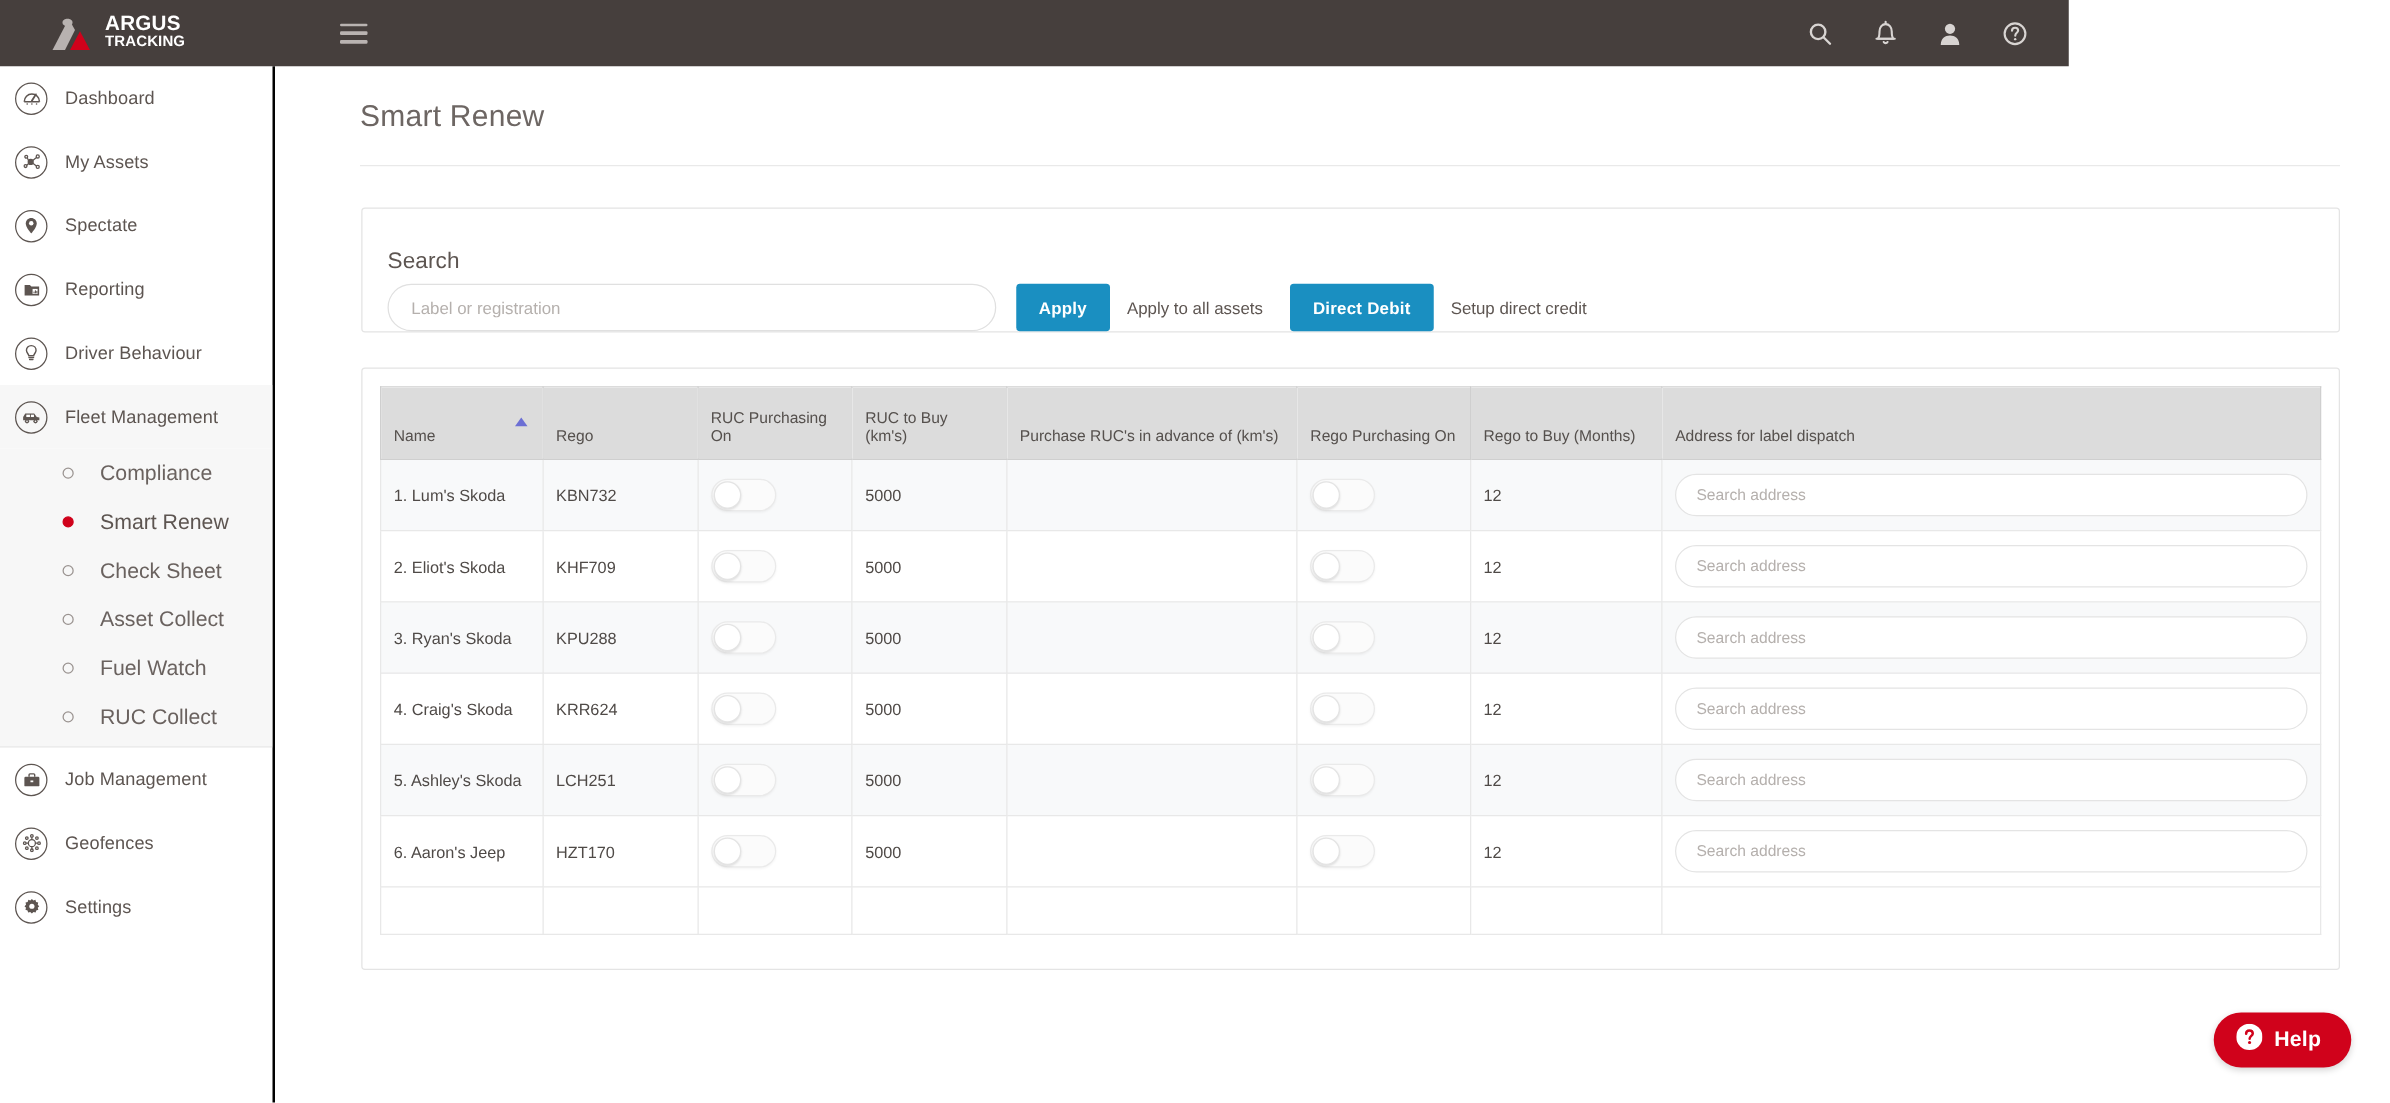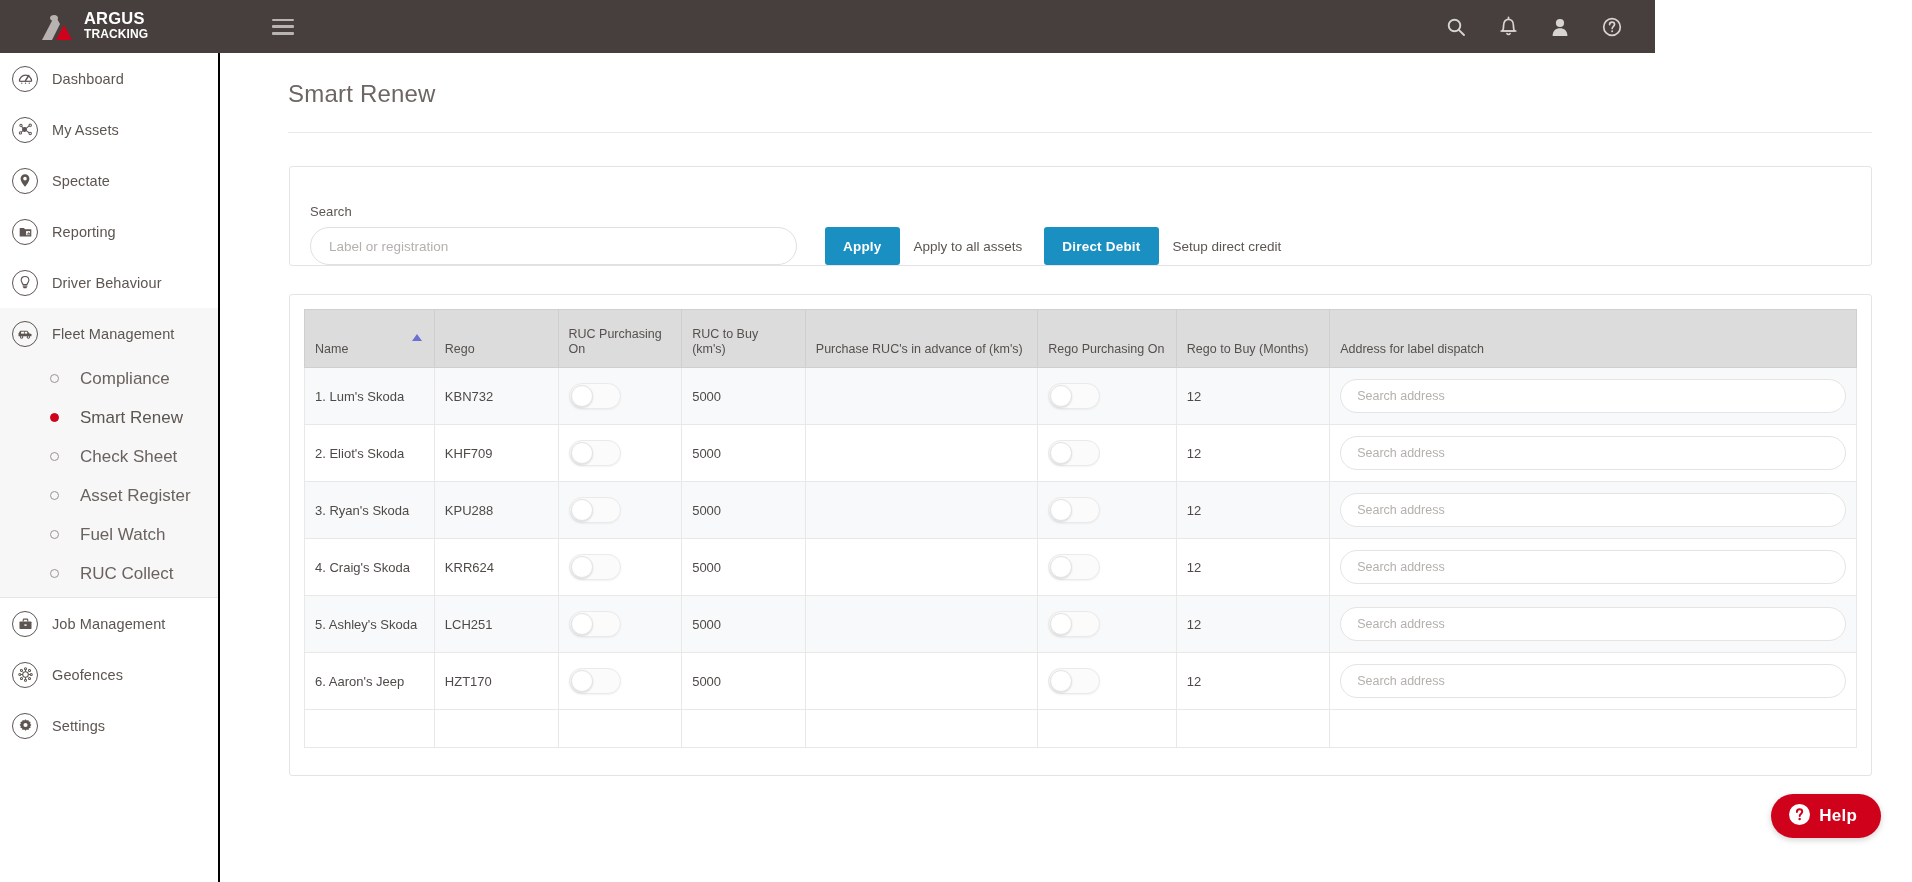--- a/index.html
+++ b/index.html
@@ -114,21 +114,21 @@
     width: 1583px; height: 100px;
     background: #ffffff; border: 1px solid #e4e4e4;
     border-radius: 3px;
   }
   #filter-inner {
     display: flex; align-items: flex-end;
     padding: 0 0 0 20px; height: 100%;
   }
   .fld { display: flex; flex-direction: column; }
   .fld-label {
-    font-size: 13px; color: #5d5551; margin-bottom: 8px;
+    font-size: 18px; color: #5d5551; margin-bottom: 8px;
     letter-spacing: 0.1px;
   }
   #search-input {
     width: 487px; height: 38px;
     border: 1px solid #e0e0e0; border-radius: 19px;
     padding: 0 18px; font-size: 13.5px; color: #5d5551;
     font-family: "Liberation Sans", sans-serif;
     outline: none; background: #fff;
   }
   #search-input::placeholder { color: #b5b0ad; }
@@ -147,21 +147,21 @@
     border-top: 6px solid #9d9794;
   }
   .fbtn {
     height: 38px; background: #1a8fc1; color: #fff;
     border: none; border-radius: 3px;
     font-size: 13.5px; font-weight: bold;
     font-family: "Liberation Sans", sans-serif;
     cursor: pointer; padding: 0 18px;
     letter-spacing: 0.2px;
   }
-  #apply-btn { margin-left: 28px; }
+  #apply-btn { margin-left: 16px; }
   #direct-debit-btn { margin-left: 22px; }
   .hint-text {
     font-size: 13.5px; color: #5d5551; margin-left: 14px;
     padding-bottom: 11px; white-space: nowrap;
   }
   .fbtn-row { display: flex; align-items: flex-end; padding-bottom: 0; }
 
   
   #table-card {
     position: absolute; top: 294px; left: 289px;
@@ -218,21 +218,21 @@
     width: 100%; height: 34px;
     border: 1px solid #e4e4e4; border-radius: 17px;
     padding: 0 16px; font-size: 12.5px;
     font-family: "Liberation Sans", sans-serif;
     color: #4f4a47; outline: none; background: #fff;
   }
   .addr-input::placeholder { color: #b5b0ad; }
 
   
   #help-btn {
-    position: absolute; right: 31px; bottom: 44px;
+    position: absolute; right: 31px; bottom: 28px;
     height: 44px; padding: 0 24px 0 18px;
     background: #d0021b; border-radius: 22px;
     display: flex; align-items: center; gap: 9px;
     cursor: pointer; z-index: 40;
     box-shadow: 0 2px 6px rgba(0,0,0,0.18);
   }
   #help-label {
     color: #ffffff; font-size: 17px; font-weight: bold;
     letter-spacing: 0.2px;
   }
@@ -382,21 +382,21 @@
     <div class="sub-item selected">
       <span class="sub-dot"></span>
       <span class="sub-label">Smart Renew</span>
     </div>
     <div class="sub-item">
       <span class="sub-dot"></span>
       <span class="sub-label">Check Sheet</span>
     </div>
     <div class="sub-item">
       <span class="sub-dot"></span>
-      <span class="sub-label">Asset Register</span>
+      <span class="sub-label">Asset Collect</span>
     </div>
     <div class="sub-item">
       <span class="sub-dot"></span>
       <span class="sub-label">Fuel Watch</span>
     </div>
     <div class="sub-item">
       <span class="sub-dot"></span>
       <span class="sub-label">RUC Collect</span>
     </div>
   </div>

